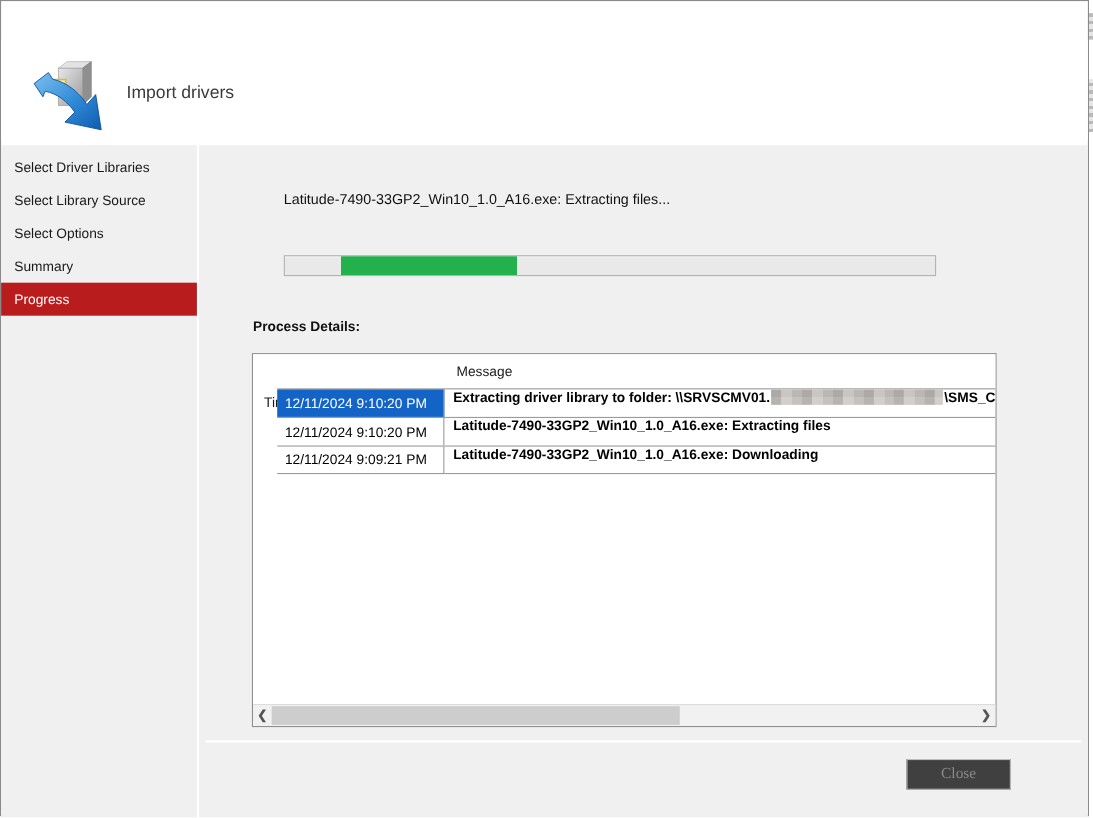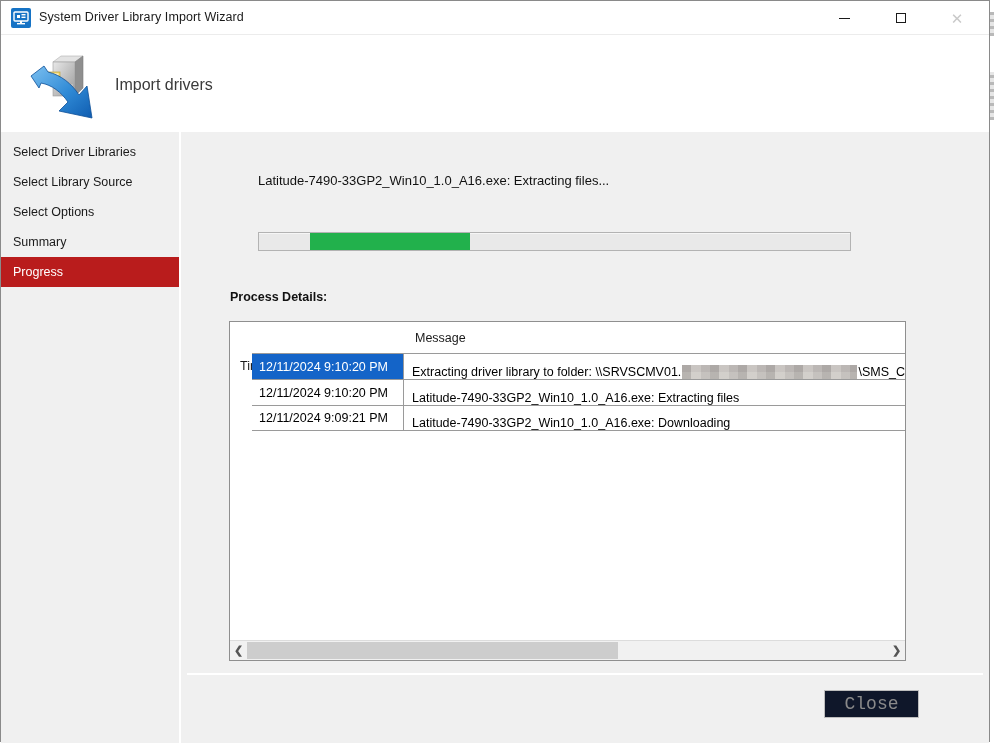--- a/index.html
+++ b/index.html
@@ -39,69 +39,47 @@
   .details-label { position:absolute; left:229px; top:158px; font-size:12.5px; font-weight:bold; color:#111111; }
 
   
   .ptable { position:absolute; left:228px; top:189px; width:677px; height:340px; background:#ffffff; border:1px solid #8f8f8f; overflow:hidden; }
   .t-header { display:flex; height:31px; background:#ffffff; font-size:12.5px; color:#1a1a1a; }
   .t-header .c-ts { width:176px; border-right:1px solid #e3e3e3; display:flex; align-items:center; padding-left:10px;margin-top:44px; }
   .t-header .c-msg { flex:1; display:flex; align-items:center; padding-left:9px; }
   .t-row { display:flex; height:26px; border-top:1px solid #9a9a9a; font-size:12.5px; color:#000000; white-space:nowrap;margin-left:22px; }
   .t-row:nth-of-type(4) { border-bottom:1px solid #9a9a9a; }
   .t-row .c-ts { width:152px; border-right:1px solid #9a9a9a; display:flex; align-items:center; padding-left:7px; overflow:hidden; }
-  .t-row .c-msg { flex:1; display:flex; align-items:flex-end; padding-left:8px; overflow:hidden; }
+  .t-row .c-msg { flex:1; display:flex; align-items:flex-start; padding-left:8px; overflow:hidden;font-weight:bold; }
   .t-row.selected .c-ts { background:#1464c8; color:#ffffff; }
   .redacted-block { display:inline-block; width:252px; height:14px; margin:0 1px; vertical-align:middle;
      background-image:
        repeating-linear-gradient(90deg, rgba(150,145,142,.50) 0 9px, rgba(205,201,197,.55) 9px 19px, rgba(178,173,170,.50) 19px 28px),
        repeating-linear-gradient(0deg, #d9d6d3 0 7px, #c5c1be 7px 14px);
   }
 
   .h-scrollbar { position:absolute; left:0; right:0; bottom:0; height:20px; background:#f1f1f1; border-top:1px solid #dcdcdc; }
   .sb-arrow { position:absolute; top:0; width:17px; height:19px; display:flex; align-items:center; justify-content:center; font-size:11px; font-weight:bold; color:#555555; }
   .sb-left { left:0; } .sb-right { right:0; }
   .sb-thumb { position:absolute; top:1px; height:17px; background:#cdcdcd; }
 
   
   .bottom-divider { position:absolute; left:186px; top:541px; right:6px; height:2px; background:#ffffff; }
-  .close-btn { position:absolute; left:823px; top:558px; width:95px; height:28px; background:#0f172a; border:1px solid #bdbdbd; color:#8a8a8a; font-size:18px; font-family:Liberation Mono, monospace; }
+  .close-btn { position:absolute; left:823px; top:558px; width:95px; height:28px; background:#404040; border:1px solid #bdbdbd; color:#8a8a8a; font-size:14px; font-family:Liberation Serif, serif; }
 
   
   .edge-artifact { position:absolute; background:repeating-linear-gradient(0deg,#b9b9b9 0 3px,#e6e6e6 3px 7px); width:4px; }
   .ea-1 { left:990px; top:12px; height:24px; }
   .ea-2 { left:990px; top:72px; height:48px; }
 </style>
 </head>
 <body>
 
 <div class="window">
 
-  <div class="titlebar">
-    <div class="app-icon">
-      <svg width="16" height="16" viewBox="0 0 16 16">
-        <rect x="1" y="2" width="14" height="9" rx="1" fill="none" stroke="#ffffff" stroke-width="1.4"></rect>
-        <rect x="4" y="5" width="3" height="3" fill="#ffffff"></rect>
-        <rect x="8.5" y="4" width="4" height="1.4" fill="#ffffff"></rect>
-        <rect x="8.5" y="6.6" width="4" height="1.4" fill="#ffffff"></rect>
-        <rect x="7" y="11" width="2" height="2" fill="#ffffff"></rect>
-        <rect x="4" y="13" width="8" height="1.4" fill="#ffffff"></rect>
-      </svg>
-    </div>
-    <span class="title-text">System Driver Library Import Wizard</span>
-    <div class="tb-btn btn-min">
-        <div class="glyph-min"></div>
-      </div>
-    <div class="tb-btn btn-max">
-        <div class="glyph-max"></div>
-      </div>
-    <div class="tb-btn btn-close">
-        <span class="glyph-close">✕</span>
-      </div>
-  </div>
 
   <div class="headerband">
     <div class="header-icon">
       <svg width="70" height="68" viewBox="0 0 70 68">
         <defs>
           <linearGradient id="gBox" x1="0" y1="0" x2="1" y2="1">
             <stop offset="0" stop-color="#e8e8e8"></stop>
               <stop offset="1" stop-color="#9a9a9a"></stop>
           </linearGradient>
           <linearGradient id="gArrow" x1="0" y1="0" x2="1" y2="1">

